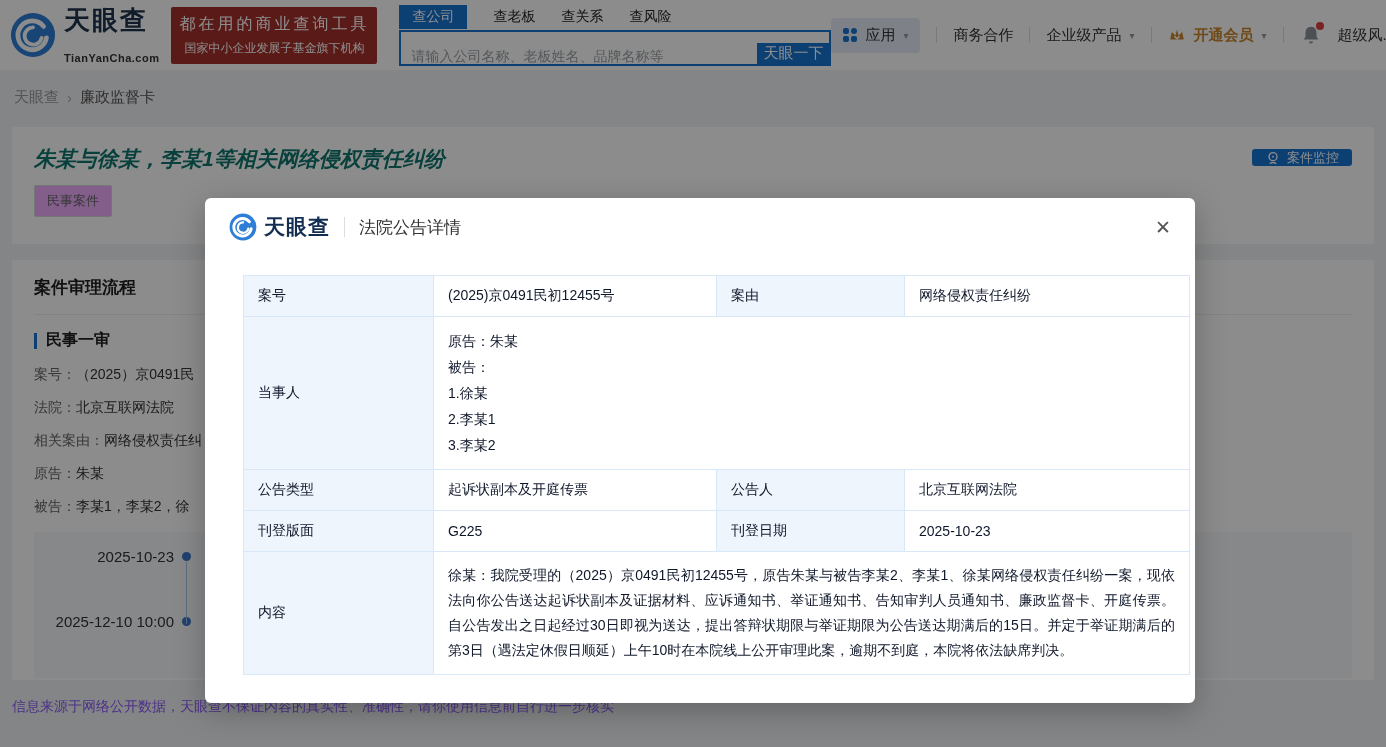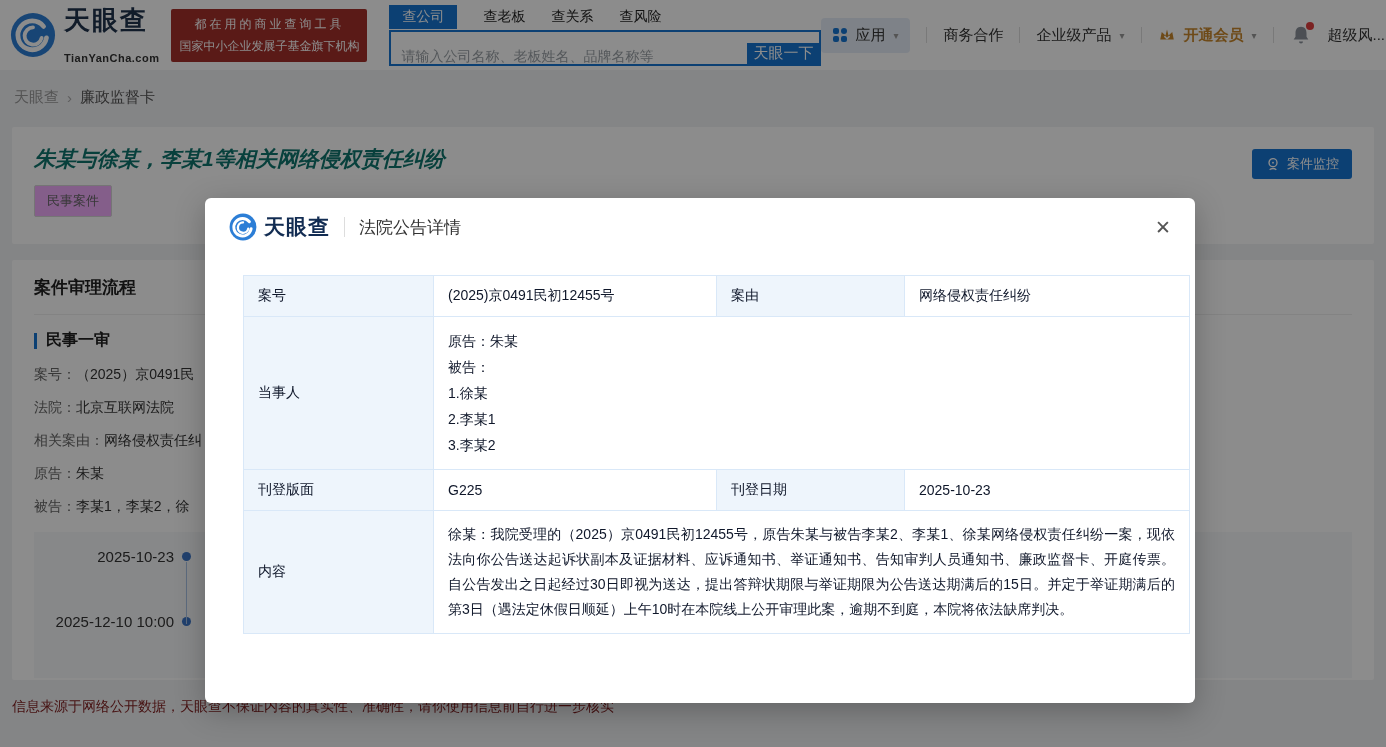--- a/index.html
+++ b/index.html
@@ -7,21 +7,21 @@
   .screen{position:relative;width:1386px;height:747px;overflow:hidden;background:#f1f2f5;}
 
   
   .top-header{height:70px;background:#fff;display:flex;align-items:center;padding-left:10px;box-sizing:border-box;}
   .logo{display:flex;align-items:center;gap:8px;}
   .logo-swirl{width:46px;height:46px;flex:0 0 auto;}
   .logo-texts{display:flex;flex-direction:column;line-height:1;}
   .logo-brand{font-size:26px;font-weight:bold;color:#20334d;letter-spacing:2px;}
   .logo-domain{font-size:11px;font-weight:bold;color:#333;margin-top:20px;letter-spacing:.5px;}
   .promo-badge{margin-left:12px;background:#a5302b;color:#fff;width:200px;padding:7px 8px;text-align:center;border-radius:2px;}
-  .promo-badge .l1{font-size:12px;letter-spacing:3px;white-space:nowrap;}
+  .promo-badge .l1{font-size:16px;letter-spacing:3px;white-space:nowrap;}
   .promo-badge .l2{font-size:12px;margin-top:5px;white-space:nowrap;}
   .search-block{margin-left:22px;display:flex;flex-direction:column;}
   .search-tabs{display:flex;align-items:center;gap:26px;height:26px;}
   .search-tab{font-size:14px;color:#222;cursor:pointer;}
   .search-tab.active{background:#1775d2;color:#fff;padding:3px 13px;}
   .search-box{display:flex;border:2px solid #1775d2;height:32px;width:428px;box-sizing:content-box;align-items:flex-end;}
   .search-input{border:none;outline:none;flex:1;font-size:14px;padding:0 10px;color:#333;font-family:inherit;}
   .search-input::placeholder{color:#9aa0a6;}
   .search-btn{background:#1775d2;color:#fff;border:none;font-size:15px;width:72px;cursor:pointer;font-family:inherit;}
   .hnav{margin-left:auto;display:flex;align-items:center;gap:16px;padding-right:14px;}
@@ -39,39 +39,39 @@
   
   .breadcrumb{padding:18px 14px 14px;font-size:15px;display:flex;gap:8px;align-items:center;}
   .bc-home{color:#999;cursor:pointer;}
   .bc-sep{color:#aaa;}
   .bc-current{color:#555;}
 
   
   .title-card{background:#fff;margin:6px 12px 0;padding:20px 22px 27px;position:relative;border-radius:2px;}
   .case-title{font-size:21px;font-weight:bold;color:#0f766e;margin:0;line-height:24px;font-style:italic;}
   .case-tag{display:inline-block;margin-top:14px;border:1px solid #d6d6d6;background:#f0abfc;color:#666;font-size:13px;padding:6px 12px;border-radius:2px;}
-  .monitor-btn{position:absolute;right:22px;top:22px;background:#1775d2;color:#fff;border:none;border-radius:3px;height:30px;padding:0 13px;font-size:13px;display:flex;align-items:center;gap:6px;cursor:pointer;font-family:inherit;}
+  .monitor-btn{position:absolute;right:22px;top:22px;background:#1775d2;color:#fff;border:none;border-radius:3px;height:17px;padding:0 13px;font-size:13px;display:flex;align-items:center;gap:6px;cursor:pointer;font-family:inherit;}
 
   
   .case-card{background:#fff;margin:16px 12px 0;padding:0 22px;height:420px;overflow:hidden;border-radius:2px;box-sizing:border-box;}
   .card-header{padding:16px 0 15px;border-bottom:1px solid #efefef;font-size:17px;font-weight:bold;color:#222;}
   .stage-title{margin-top:15px;display:flex;align-items:center;gap:9px;font-size:16px;font-weight:bold;color:#222;}
   .stage-bar{width:3px;height:16px;background:#1775d2;}
   .fields{margin-top:14px;font-size:14px;}
   .field-line{margin-bottom:14px;line-height:19px;white-space:nowrap;}
   .field-label{color:#666;}
   .field-value{color:#333;}
   .timeline{margin-top:16px;background:#f6f7f9;height:146px;box-sizing:border-box;padding-top:14px;position:relative;}
   .tl-line{position:absolute;left:152px;top:30px;width:1px;height:62px;background:#a9c4e6;}
   .tl-row{display:flex;align-items:center;height:20px;margin-bottom:45px;}
   .tl-date{width:140px;text-align:right;font-size:15px;color:#333;}
   .tl-dot{width:9px;height:9px;border-radius:50%;background:#3c77c9;margin-left:8px;}
 
   
-  .footer{padding:18px 12px;font-size:14px;color:#7f1d1d;}
+  .footer{padding:18px 12px;font-size:14px;color:#8b5cf6;}
 
   
   .dim{position:absolute;inset:0;background:rgba(0,0,0,0.45);z-index:5;}
   .modal{position:absolute;left:205px;top:198px;width:990px;height:505px;background:#fff;border-radius:6px;z-index:10;box-shadow:0 8px 30px rgba(0,0,0,.25);box-sizing:border-box;}
   .modal-header{height:58px;display:flex;align-items:center;padding:0 24px;}
   .m-logo{width:28px;height:28px;}
   .m-brand{font-size:21px;font-weight:bold;color:#122c52;margin-left:7px;letter-spacing:1px;}
   .m-div{width:1px;height:20px;background:#ddd;margin:0 14px;}
   .m-title{font-size:17px;color:#333;}
   .m-close{margin-left:auto;font-size:19px;color:#555;cursor:pointer;line-height:1;}
@@ -250,20 +250,26 @@
           <td class="lbl">当事人</td>
           <td class="multi" colspan="3">
             <div>原告：朱某</div>
             <div>被告：</div>
             <div>1.徐某</div>
             <div>2.李某1</div>
             <div>3.李某2</div>
           </td>
         </tr>
         <tr>
+          <td class="lbl">公告类型</td>
+          <td>起诉状副本及开庭传票</td>
+          <td class="lbl">公告人</td>
+          <td>北京互联网法院</td>
+        </tr>
+        <tr>
           <td class="lbl">刊登版面</td>
           <td>G225</td>
           <td class="lbl">刊登日期</td>
           <td>2025-10-23</td>
         </tr>
         <tr>
           <td class="lbl">内容</td>
           <td class="content-cell" colspan="3">徐某：我院受理的（2025）京0491民初12455号，原告朱某与被告李某2、李某1、徐某网络侵权责任纠纷一案，现依法向你公告送达起诉状副本及证据材料、应诉通知书、举证通知书、告知审判人员通知书、廉政监督卡、开庭传票。自公告发出之日起经过30日即视为送达，提出答辩状期限与举证期限为公告送达期满后的15日。并定于举证期满后的第3日（遇法定休假日顺延）上午10时在本院线上公开审理此案，逾期不到庭，本院将依法缺席判决。</td>
         </tr>
       </tbody>

